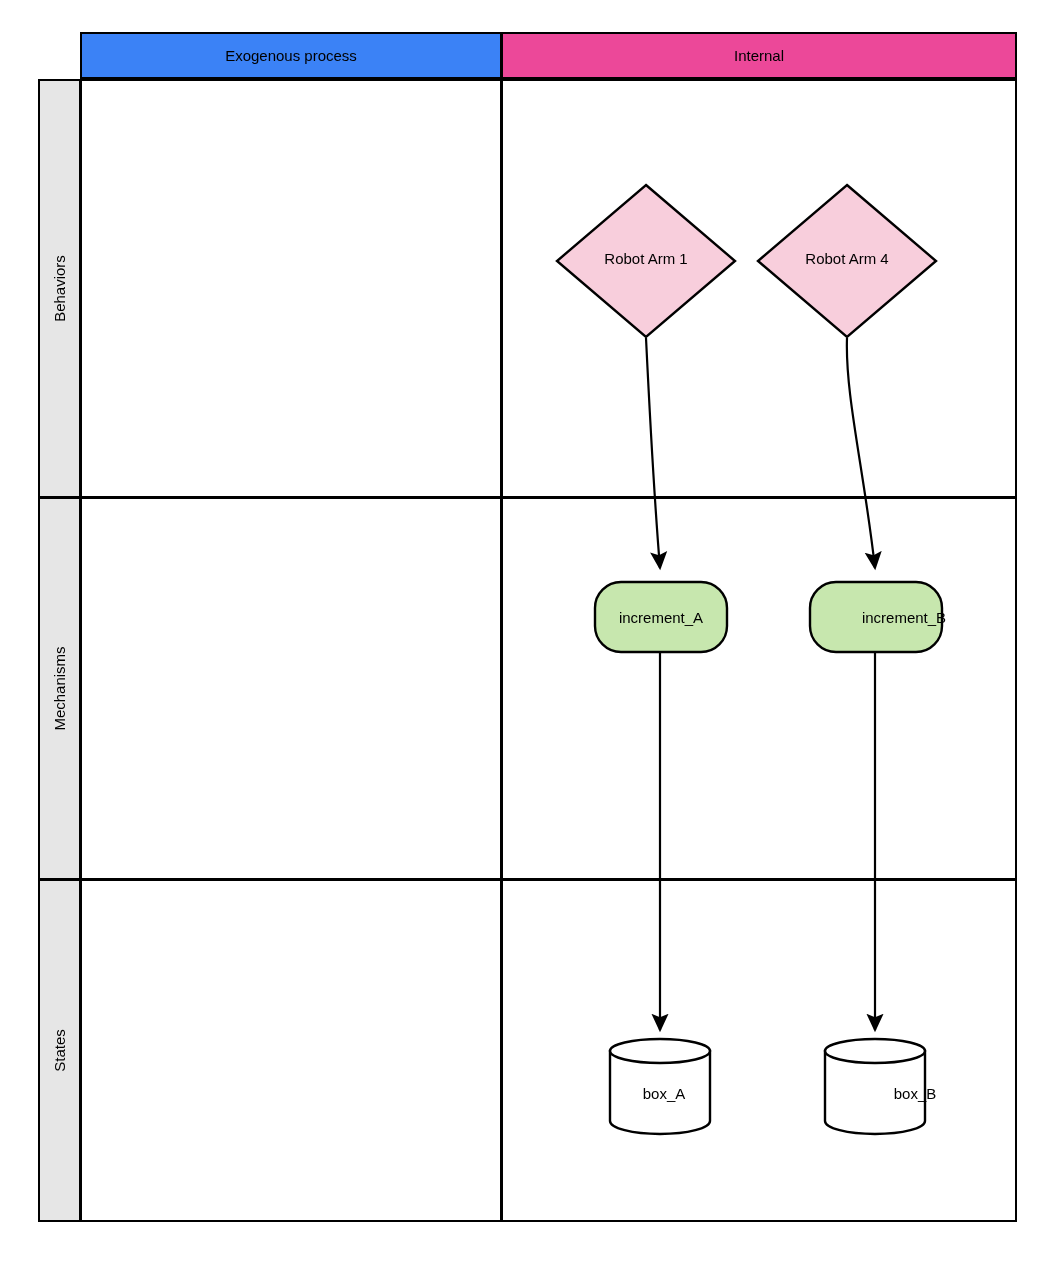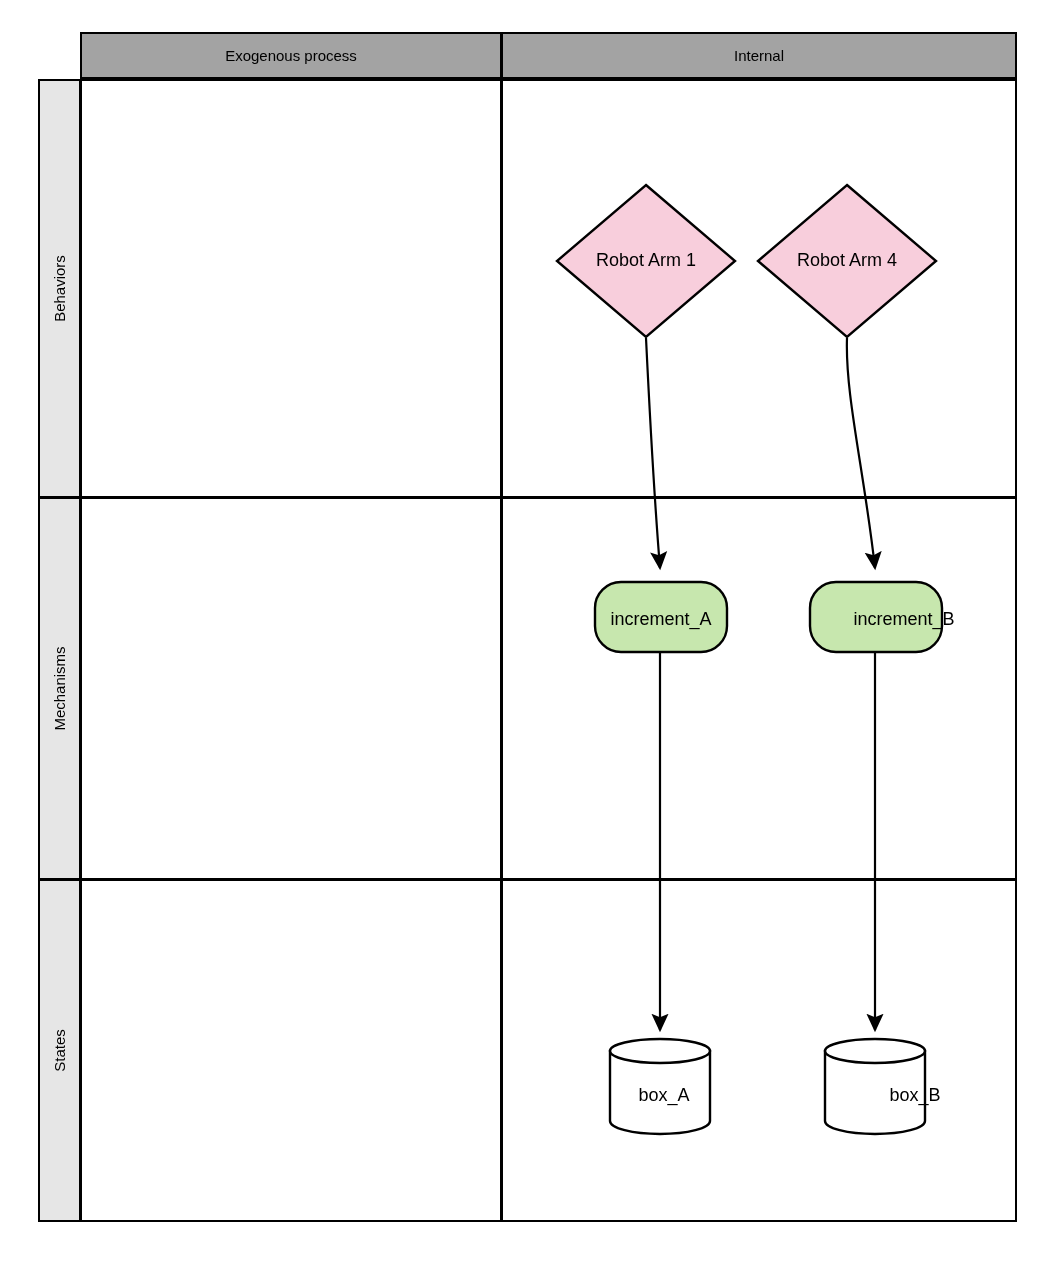--- a/index.html
+++ b/index.html
@@ -30,28 +30,28 @@
     align-items: center;
     justify-content: center;
     font-size: 15px;
     color: #000000;
   }
   #hdr-exogenous {
     left: 80px;
     top: 32px;
     width: 422px;
     height: 47px;
-    background: #a3a3a3;
+    background: #3b82f6;
   }
   #hdr-internal {
     left: 501px;
     top: 32px;
     width: 516px;
     height: 47px;
-    background: #a3a3a3;
+    background: #ec4899;
   }
   
   .rowhdr {
     position: absolute;
     box-sizing: border-box;
     border: 2px solid #000000;
     background: #E6E6E6;
     left: 38px;
     width: 43px;
     display: flex;
@@ -78,21 +78,21 @@
   #lane-exo-beh  { left: 80px;  top: 79px;  width: 422px; height: 419px; }
   #lane-int-beh  { left: 501px; top: 79px;  width: 516px; height: 419px; }
   #lane-exo-mech { left: 80px;  top: 497px; width: 422px; height: 383px; }
   #lane-int-mech { left: 501px; top: 497px; width: 516px; height: 383px; }
   #lane-exo-sta  { left: 80px;  top: 879px; width: 422px; height: 343px; }
   #lane-int-sta  { left: 501px; top: 879px; width: 516px; height: 343px; }
 
   
   .shape-label {
     position: absolute;
-    font-size: 18px;
+    font-size: 15px;
     color: #000000;
     text-align: center;
     white-space: nowrap;
     pointer-events: none;
   }
   .node {
     position: absolute;
   }
   .node svg { display: block; overflow: visible; }
   .edge {

